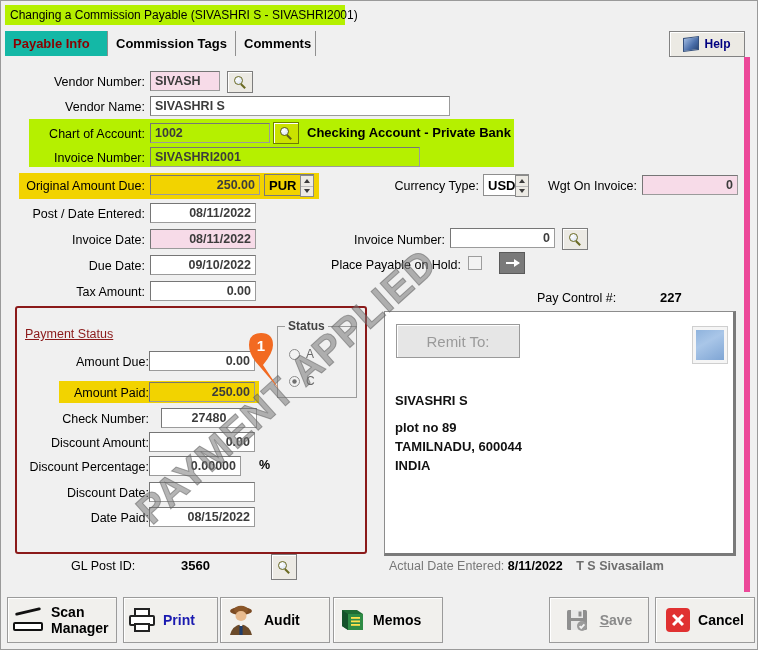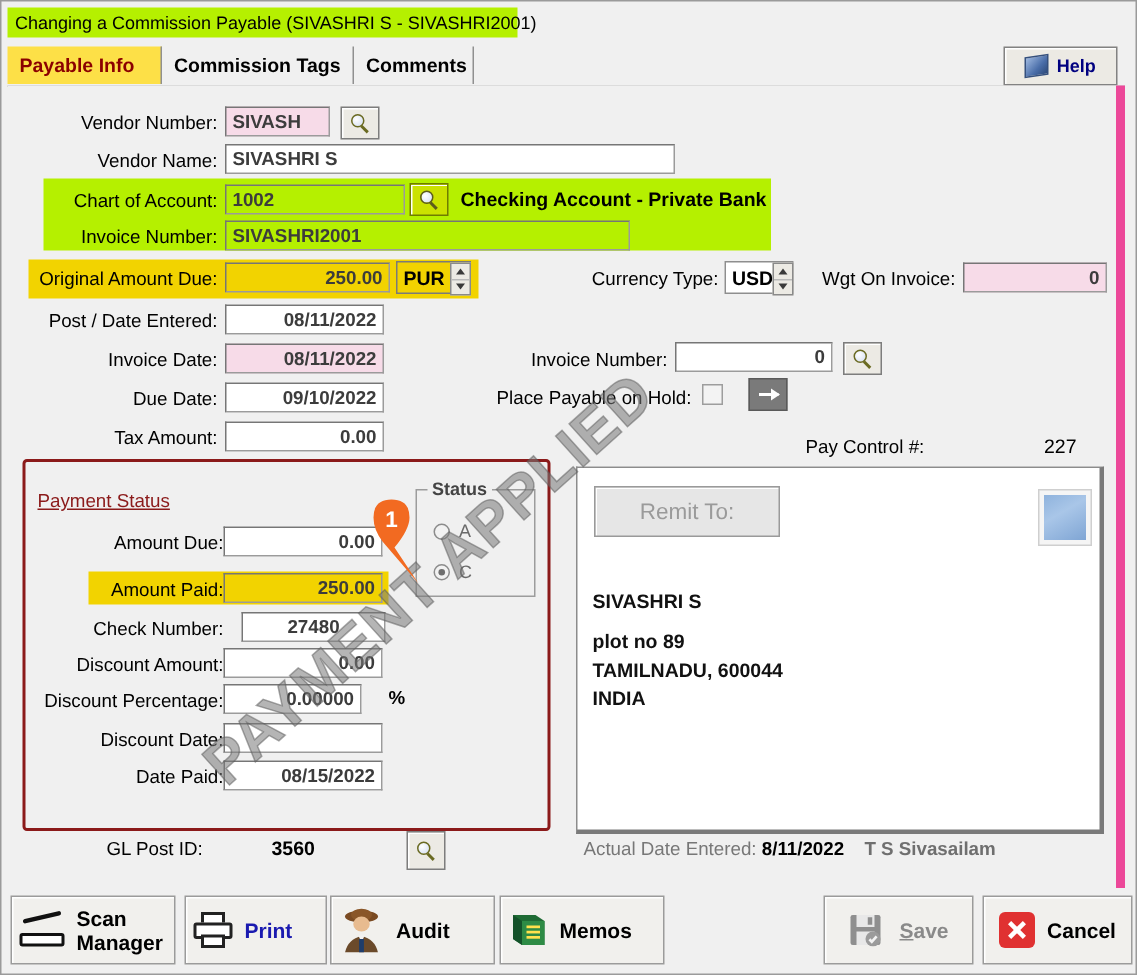--- a/index.html
+++ b/index.html
@@ -40,21 +40,21 @@
     position:absolute;top:0;height:25px;line-height:25px;
     padding:0 8px;
     font-weight:bold;font-size:13px;
     box-sizing:border-box;
     background:#f0f0f0;
     border-right:1px solid #909090;
     white-space:nowrap;
     color:#000;
   }
   .tab.active{
-    background:#fde047;
+    background:#14b8a6;
     color:#8b0000;
     border-right:1px solid #909090;
   }
 
   
   .helpbtn{
     position:absolute;left:668px;top:30px;width:76px;height:26px;
     background:#eceae4;
     border:1px solid #828282;
     box-shadow:inset 1px 1px 0 #fff;
@@ -198,21 +198,21 @@
   .arrowbtn .ar::after{
     content:"";position:absolute;right:-1px;top:50%;transform:translateY(-50%);
     border-top:4px solid transparent;border-bottom:4px solid transparent;
     border-left:6px solid #fff;
   }
 
   .paycontrol{
     position:absolute;font-size:12.5px;color:#000;white-space:nowrap;
   }
   .paycontrolval{
-    position:absolute;font-size:13px;font-weight:normal;color:#000;margin-left:36px;
+    position:absolute;font-size:13px;font-weight:bold;color:#000;
   }
 
   
   .paybox{
     position:absolute;left:14px;top:305px;width:352px;height:248px;
     border:2px solid #8b1a1a;border-radius:3px;
     box-sizing:border-box;
     background:#f0f0f0;
   }
   .paytitle{

